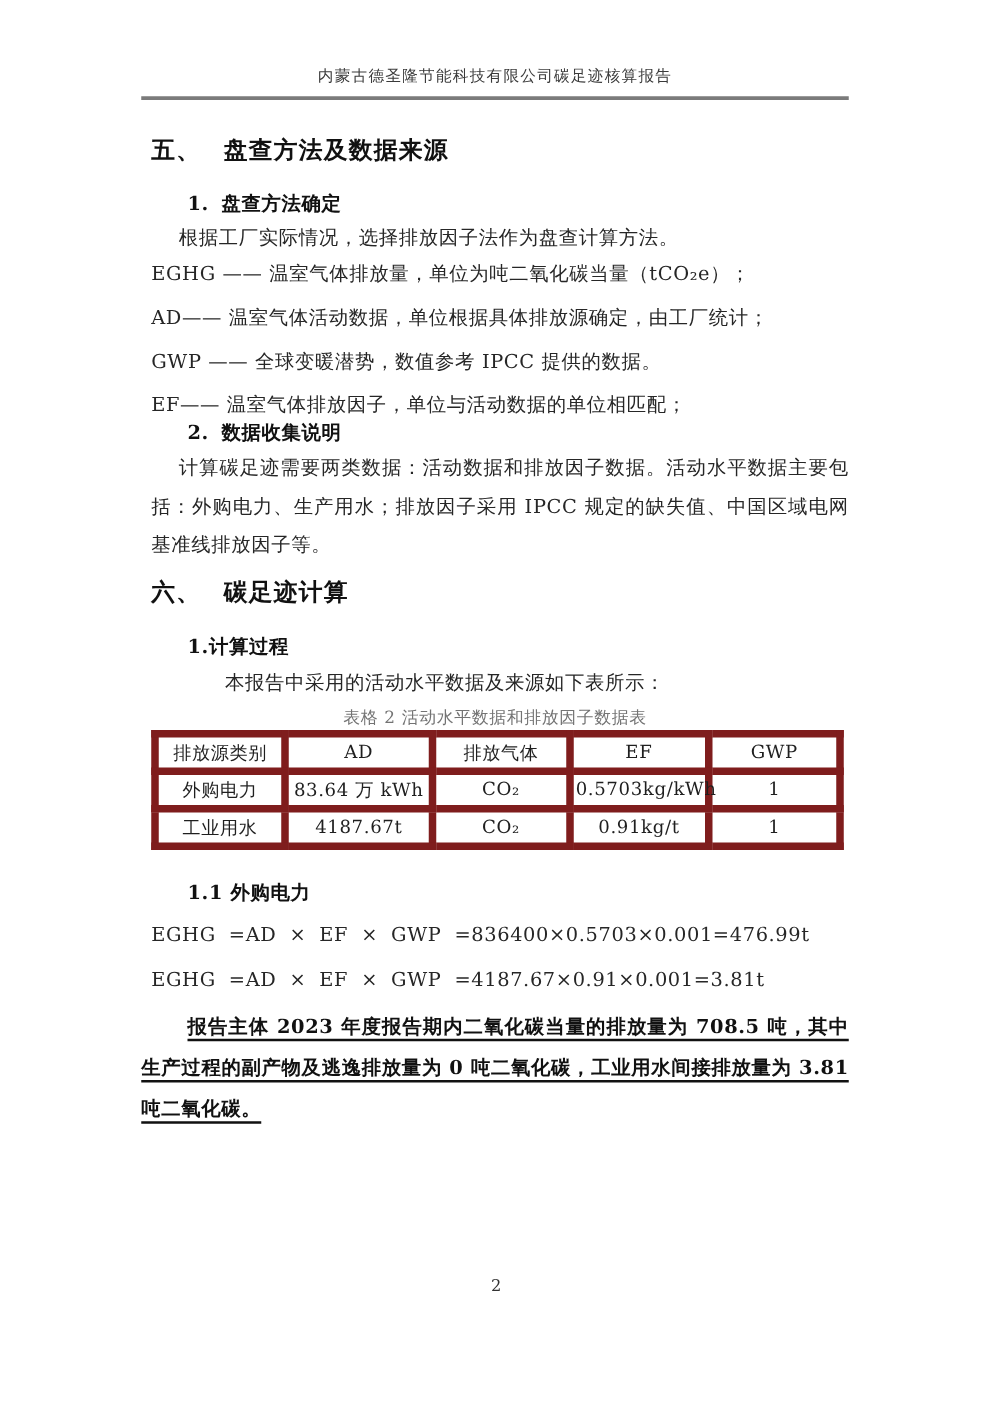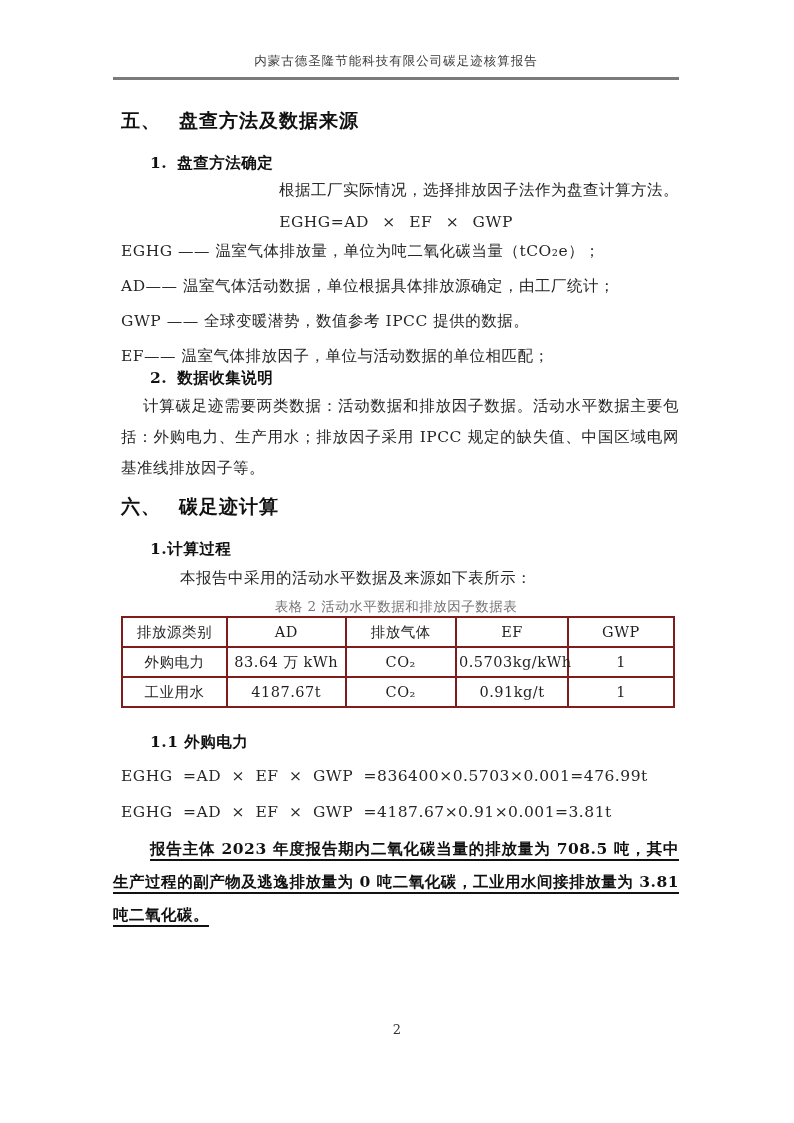--- a/index.html
+++ b/index.html
@@ -47,21 +47,21 @@
     letter-spacing: 0.5px;
   }
   .sub-heading .sub-num { margin-right: 10px; }
   .sub-heading.pull-up { margin-top: -8px; }
   .body-line {
     margin: 5px 0 0 8px;
     font-size: 15.5px;
     line-height: 23px;
     letter-spacing: 0.5px;
   }
-  .indent1 { text-indent: 22px; text-align: right; }
+  .indent1 { text-indent: 22px; }
   .formula-center {
     margin-top: 9px;
     text-align: center;
     font-size: 15.5px;
     line-height: 23px;
     word-spacing: 8px;
     letter-spacing: 0.5px;
   }
   .where-label { margin-top: 10px; }
   .definitions { margin-left: 8px; }
@@ -92,21 +92,21 @@
     letter-spacing: 0.5px;
     color: #737373;
   }
   table.data-table {
     margin-left: 8px;
     width: 554px;
     border-collapse: collapse;
     table-layout: fixed;
   }
   table.data-table th, table.data-table td {
-    border: 2px solid #7f1d1d;
+    border: 6px solid #7f1d1d;
     height: 30px;
     text-align: center;
     vertical-align: middle;
     font-size: 14.5px;
     font-weight: 400;
     letter-spacing: 0.5px;
     color: #1f1f1f;
     padding: 0 2px;
   }
   .calc-heading {
@@ -161,21 +161,20 @@
     <span>盘查方法及数据来源</span>
   </div>
 
   <div class="sub-heading">
     <span class="sub-num">1.</span>
     <span>盘查方法确定</span>
   </div>
 
   <div class="body-line indent1">根据工厂实际情况，选择排放因子法作为盘查计算方法。</div>
 
-  <div class="formula-center">EGHG=AD × EF × GWP</div>
 
 
   <div class="definitions">
     <span class="definition-line">EGHG —— 温室气体排放量，单位为吨二氧化碳当量（tCO₂e）；</span>
     <span class="definition-line">AD—— 温室气体活动数据，单位根据具体排放源确定，由工厂统计；</span>
     <span class="definition-line">GWP —— 全球变暖潜势，数值参考 IPCC 提供的数据。</span>
     <span class="definition-line">EF—— 温室气体排放因子，单位与活动数据的单位相匹配；</span>
   </div>
 
   <div class="sub-heading pull-up">

